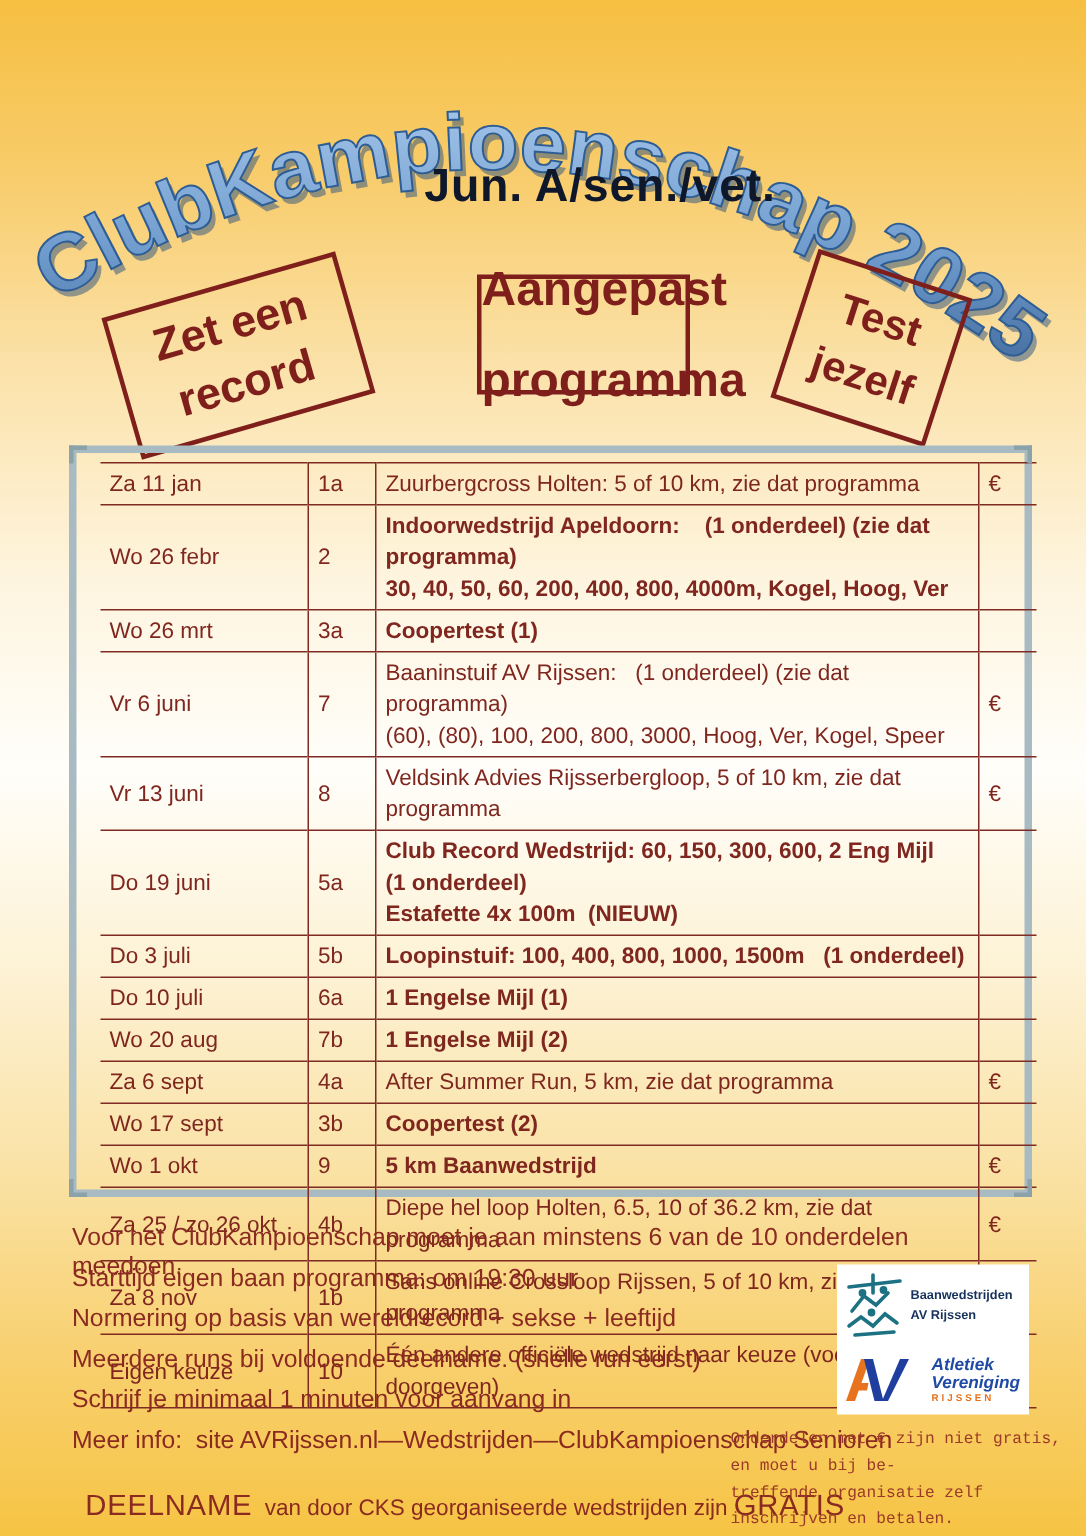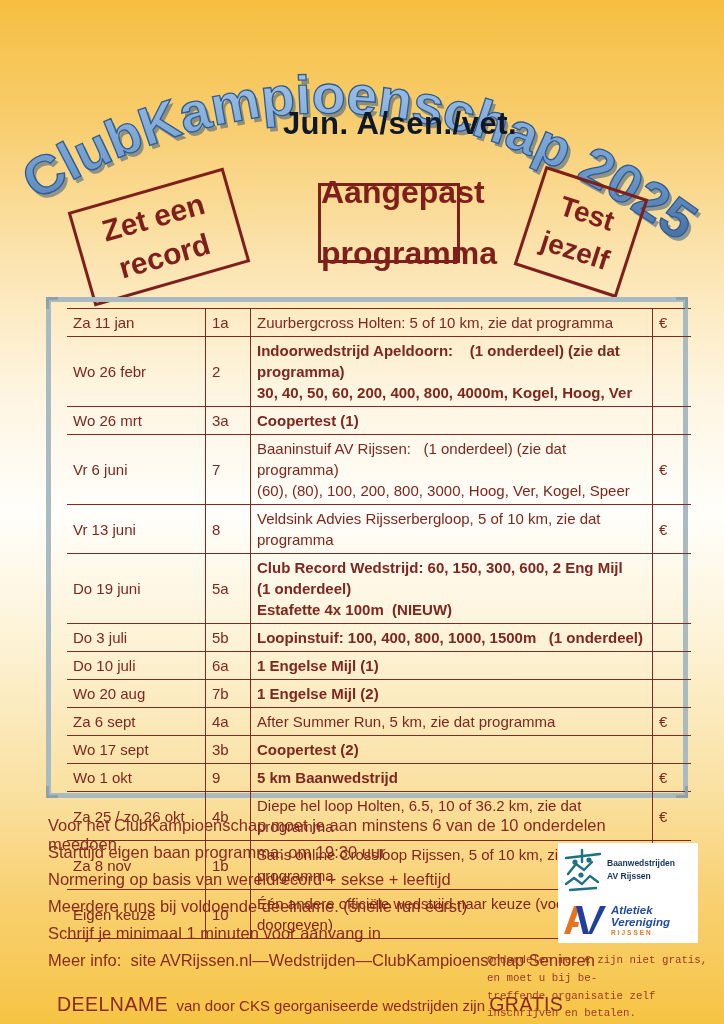--- a/index.html
+++ b/index.html
@@ -66,27 +66,27 @@
   .deelname-mid{font-size:15px;}
 
   .euro-note{
     left:487px;top:952px;width:225px;color:#9b3a28;font-size:10.8px;line-height:1.65;
     white-space:pre-line;
     font-family:Liberation Mono, monospace;
   }
 
   
   .logo-box{
-    left:558px;top:843px;width:140px;height:100px;background:#ffffff;
+    left:558px;top:843px;width:128px;height:100px;background:#ffffff;
     display:flex;flex-direction:column;justify-content:space-between;box-sizing:border-box;
     padding:5px 4px;
   }
   .logo-row{display:flex;align-items:center;gap:3px;}
   .logo-text-1{color:#16325c;font-size:8.5px;font-weight:bold;line-height:1.5;}
-  .logo-text-2{color:#1f4ba5;font-size:11.5px;font-weight:bold;font-style:italic;line-height:1.1;}
+  .logo-text-2{color:#1f4ba5;font-size:11.5px;font-weight:bold;font-style:italic;line-height:1.1;margin-left:10px;}
   .logo-text-2 .rijssen{color:#e8731f;font-size:6.5px;letter-spacing:2px;font-style:normal;font-weight:bold;}
 </style>
 </head>
 <body>
 
 <svg id="title-svg" class="abs" viewBox="0 0 724 260">
   <defs>
     <linearGradient id="titleGrad" x1="0" y1="0" x2="0" y2="1">
       <stop offset="0%" stop-color="#a4c6ea"></stop>
       <stop offset="55%" stop-color="#6f9bcd"></stop>

